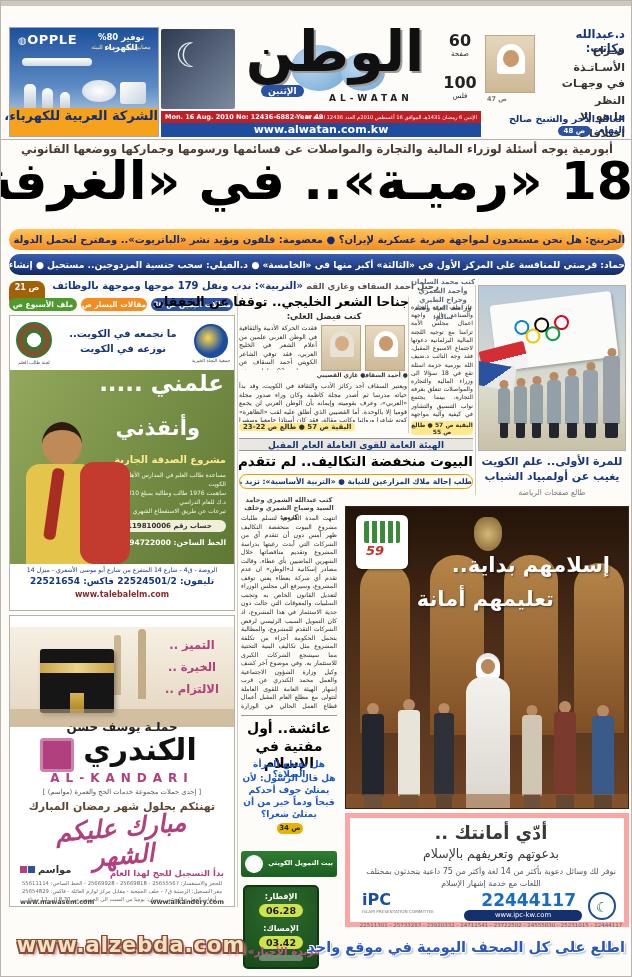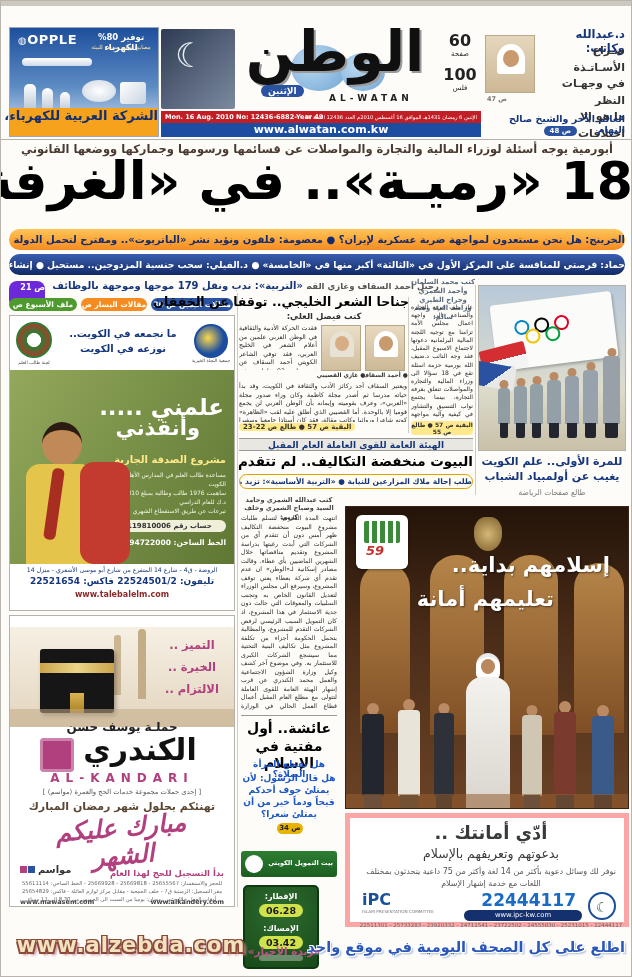--- a/index.html
+++ b/index.html
@@ -51,21 +51,21 @@
       <span class="ab" style="left:14px;top:6px;font-size:34px;color:#e9eef5;">☾</span>
     </div>
     <div class="ab blob" style="left:130px;top:18px;width:56px;height:46px;"></div>
     <div class="ab blob" style="left:180px;top:26px;width:44px;height:38px;"></div>
     <div class="ab" style="left:74px;top:-8px;width:200px;text-align:center;font-size:56px;font-weight:900;color:#101010;text-shadow:2px 2px 0 #9a9a9a;">الوطن</div>
     <div class="ab" style="left:100px;top:58px;background:#2a52a0;color:#fff;font-size:9px;font-weight:bold;padding:1px 7px;border-radius:8px;">الإثنين</div>
     <div class="ab" style="left:150px;top:66px;width:120px;text-align:center;direction:ltr;font-size:9px;font-weight:bold;letter-spacing:4px;color:#222;">AL-WATAN</div>
     <div class="ab c" style="right:0;top:4px;width:42px;color:#222;">
       <div style="font-size:16px;font-weight:bold;">60</div>
       <div style="font-size:7px;">صفحة</div>
-      <div style="font-size:16px;font-weight:bold;margin-top:7px;text-align:center;">100</div>
+      <div style="font-size:16px;font-weight:bold;margin-top:15px;text-align:center;">100</div>
       <div style="font-size:7px;">فلس</div>
     </div>
     <div class="ab redbar" style="left:0;top:84px;width:320px;height:12px;">
       <span class="ab" style="left:4px;top:2px;font-size:6.5px;font-weight:bold;direction:ltr;">Mon. 16 Aug. 2010 No: 12436-6882-Year 49</span>
       <span class="ab" style="right:4px;top:3px;font-size:5.2px;">الإثنين 6 رمضان 1431هـ الموافق 16 أغسطس 2010م العدد 12436 السنة 49</span>
     </div>
     <div class="ab bluebar c" style="left:0;top:96px;width:320px;height:14px;font-size:11px;font-weight:bold;line-height:14px;direction:ltr;">www.alwatan.com.kw</div>
   </div>
 
   <div class="ab" style="left:482px;top:26px;width:142px;height:108px;">
@@ -75,33 +75,33 @@
       <div>في وجهـات النظر</div>
       <div>ما هو إلا اختلافات</div>
     </div>
     <div class="ab" style="left:2px;top:8px;width:50px;height:58px;background:linear-gradient(180deg,#e5d6bd,#cdb896);border:1px solid #b9a988;">
       <div class="ab" style="left:11px;top:8px;width:28px;height:30px;background:#fff;border-radius:50% 50% 10% 10%;"></div>
       <div class="ab" style="left:17px;top:14px;width:16px;height:17px;background:#c89a6e;border-radius:50%;"></div>
     </div>
     <div class="ab" style="left:4px;top:68px;font-size:6.5px;color:#777;font-weight:bold;">ص 47</div>
     <div class="ab" style="right:0;top:86px;width:142px;font-size:9.5px;font-weight:bold;color:#16367c;text-align:right;">
       <span>العالم الآخر والشيخ صالح النهام</span>
-      <span class="pill" style="display:inline-block;background:#2a52a0;font-size:7px;padding:1px 6px;margin-right:17px;">ص 48</span>
+      <span class="pill" style="display:inline-block;background:#2a52a0;font-size:7px;padding:1px 6px;margin-right:3px;">ص 48</span>
     </div>
   </div>
 
   <div class="ab hline" style="left:0;top:138px;width:632px;"></div>
 
   <div class="ab c" style="left:0;top:141px;width:632px;font-size:11.5px;font-weight:bold;color:#4a3a32;">أبورمية يوجه أسئلة لوزراء المالية والتجارة والمواصلات عن قسائمها ورسومها وجماركها ووضعها القانوني</div>
   <div class="ab c" style="left:0;top:150px;width:632px;font-size:52px;font-weight:900;color:#000;white-space:nowrap;">18 «رميـة».. في «الغرفة»</div>
 
   <div class="ab barOrange c" style="left:8px;top:228px;width:616px;height:21px;font-size:10px;line-height:21px;white-space:nowrap;overflow:hidden;">الخرينج: هل نحن مستعدون لمواجهة ضربة عسكرية لإيران؟ ● معصومة: قلقون ونؤيد نشر «الباتريوت».. ومقترح لتحمل الدولة علاج وتعليم أبناء الكويتية</div>
   <div class="ab barBlue c" style="left:8px;top:253px;width:616px;height:21px;font-size:9.2px;line-height:21px;white-space:nowrap;overflow:hidden;">حماد: فرصتي للمنافسة على المركز الأول في «الثالثة» أكبر منها في «الخامسة» ● د.الفيلي: سحب جنسية المزدوجين.. مستحيل ● إنشاء هيئة عامة لحماية المستهلك وتفكيك بعض الوزارات المزدحمة بالإدارات</div>
 
-  <div class="ab pill" style="left:8px;top:280px;width:36px;height:27px;background:#6d28d9;font-size:8px;line-height:13px;text-align:right;">ص 21</div>
+  <div class="ab pill" style="left:8px;top:280px;width:36px;height:27px;background:#a16207;font-size:8px;line-height:13px;">ص 21</div>
   <div class="ab c" style="left:48px;top:279px;width:254px;font-size:10px;font-weight:bold;color:#16367c;white-space:nowrap;overflow:hidden;">«التربية»: ندب ونقل 179 موجها وموجهة بالوظائف الإشرافية</div>
   <div class="ab c" style="left:306px;top:280px;width:132px;font-size:8.5px;font-weight:bold;color:#555;white-space:nowrap;overflow:hidden;">رحيل أحمد السقاف وغازي القصيبي</div>
   <div class="ab c" style="left:410px;top:277px;width:64px;font-size:6.8px;font-weight:bold;color:#5a6b7c;line-height:1.3;">كتب محمد السلمان وأحمد الشمري وجراح الطيري وراشد العيد وهبة سالم:</div>
 
   <div class="ab pill" style="left:150px;top:297px;width:82px;height:13px;background:#2a52a0;font-size:7.5px;line-height:13px;">مقالات اليمين  ص 36</div>
   <div class="ab pill" style="left:80px;top:297px;width:66px;height:13px;background:#f68b1f;font-size:7.5px;line-height:13px;">مقالات اليسار  ص 37</div>
   <div class="ab pill" style="left:8px;top:297px;width:68px;height:13px;background:#4e9a2e;font-size:7.5px;line-height:13px;">ملف الأسبوع  ص 38-39</div>
 
   <div class="ab vline" style="left:236px;top:292px;height:614px;"></div>
   <div class="ab vline" style="left:407px;top:296px;height:136px;"></div>
@@ -208,21 +208,21 @@
   <div class="ab" style="left:8px;top:314px;width:226px;height:296px;border:1px solid #b5b2a9;background:#fff;">
     <div class="ab" style="right:6px;top:8px;width:34px;height:34px;border-radius:50%;background:radial-gradient(circle at 40% 40%,#fdd94a,#1c4da1 62%);border:2px solid #1c4da1;"></div>
     <div class="ab" style="left:6px;top:6px;width:36px;height:36px;border-radius:50%;background:radial-gradient(circle at 50% 50%,#fff 30%,#2e7d32 32%,#b03a2e 75%);border:2px solid #2e7d32;"></div>
     <div class="ab c" style="left:48px;top:10px;width:130px;font-size:10px;font-weight:bold;color:#16367c;line-height:1.5;">
       <div>ما نجمعه في الكويت..</div>
       <div>نوزعه في الكويت</div>
     </div>
     <div class="ab c" style="right:2px;top:42px;width:42px;font-size:4.6px;color:#444;">جمعية النجاة الخيرية</div>
     <div class="ab c" style="left:2px;top:44px;width:44px;font-size:4.6px;color:#444;">لجنة طالب العلم</div>
     <div class="ab" style="left:0;top:54px;width:224px;height:194px;background:linear-gradient(120deg,#93a85c,#5e7733);overflow:hidden;">
-      <div class="ab" style="right:10px;top:24px;font-size:23px;font-weight:bold;color:#fff;">علمني .....</div>
+      <div class="ab" style="right:10px;top:0;font-size:23px;font-weight:bold;color:#fff;">علمني .....</div>
       <div class="ab" style="right:34px;top:46px;font-size:21px;font-weight:bold;color:#fff;">وأنقذني</div>
       <div class="ab" style="right:8px;top:84px;font-size:10px;font-weight:bold;color:#ffe98a;">مشروع الصدقة الجارية</div>
       <div class="ab" style="right:8px;top:100px;width:118px;font-size:6px;color:#f2f6e4;line-height:1.5;text-align:right;">
         <div>مساعدة طالب العلم في المدارس الأهلية داخل الكويت</div>
         <div>ساهمت 1976 طالب وطالبة بمبلغ 139810 د.ك للعام الدراسي</div>
         <div>تبرعات عن طريق الاستقطاع الشهري</div>
       </div>
       <div class="ab c" style="right:8px;top:150px;width:118px;height:12px;background:rgba(255,252,235,.9);border-radius:6px;font-size:7px;font-weight:bold;color:#333;line-height:12px;">حساب رقم 0119810006</div>
       <div class="ab" style="right:8px;top:168px;font-size:7.5px;font-weight:bold;color:#fff;">الخط الساخن: 94722000</div>
       <div class="ab" style="left:4px;top:52px;width:120px;height:142px;">

